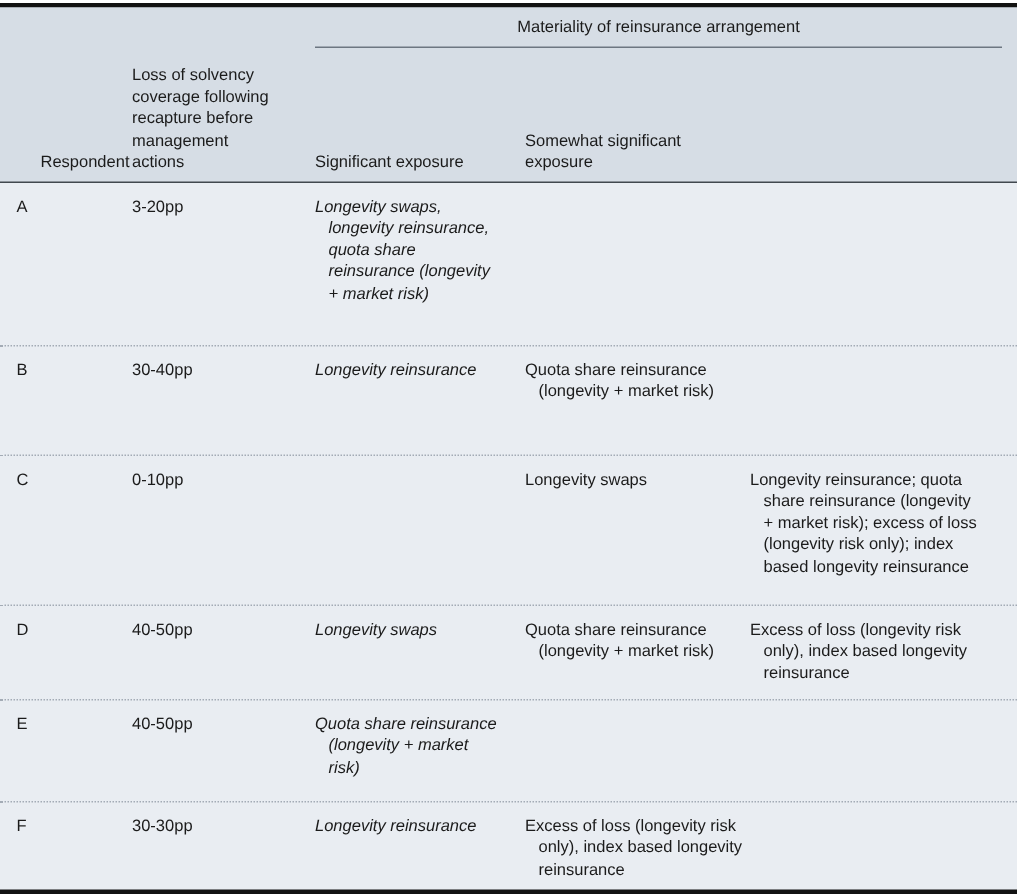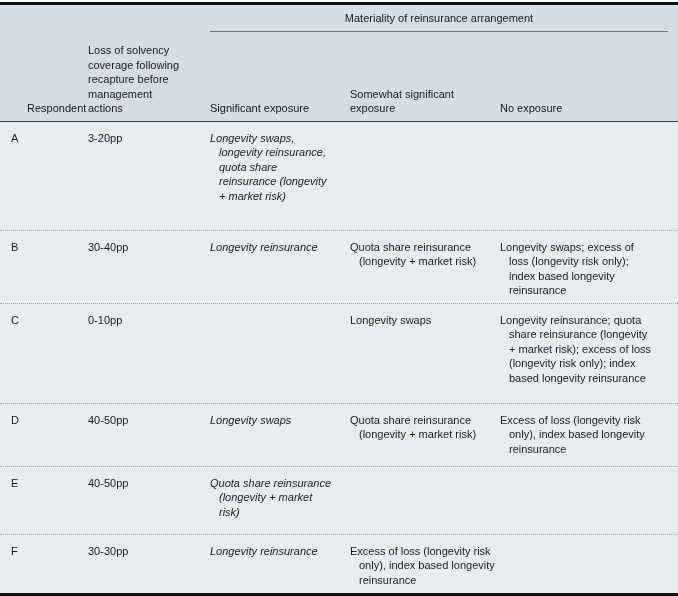--- a/index.html
+++ b/index.html
@@ -98,23 +98,20 @@
         </div>
         <div class="th c2">
           <div class="w2h">Loss of solvency coverage following recapture before management actions</div>
         </div>
         <div class="th c3">
           <div>Significant exposure</div>
         </div>
         <div class="th c4">
           <div class="w4h">Somewhat significant exposure</div>
         </div>
-        <div class="th c5">
-          <div>No exposure</div>
-        </div>
       </div>
     </div>
 
     <div class="tbody">
 
       <div class="trow row-a">
         <div class="td c1"><span>A</span></div>
         <div class="td c2"><span>3-20pp</span></div>
         <div class="td c3">
             <div class="hang w3">Longevity swaps, longevity reinsurance, quota share reinsurance (longevity + market risk)</div>
@@ -128,23 +125,20 @@
       </div>
 
       <div class="trow row-b">
         <div class="td c1"><span>B</span></div>
         <div class="td c2"><span>30-40pp</span></div>
         <div class="td c3">
             <div class="hang w3">Longevity reinsurance</div>
           </div>
         <div class="td c4">
             <div class="hang w4">Quota share reinsurance (longevity + market risk)</div>
-          </div>
-        <div class="td c5">
-            <div class="hang w5">Longevity swaps; excess of loss (longevity risk only); index based longevity reinsurance</div>
           </div>
       </div>
 
       <div class="trow row-c">
         <div class="td c1"><span>C</span></div>
         <div class="td c2"><span>0-10pp</span></div>
         <div class="td c3">
             <div class="hang w3"></div>
           </div>
         <div class="td c4">

